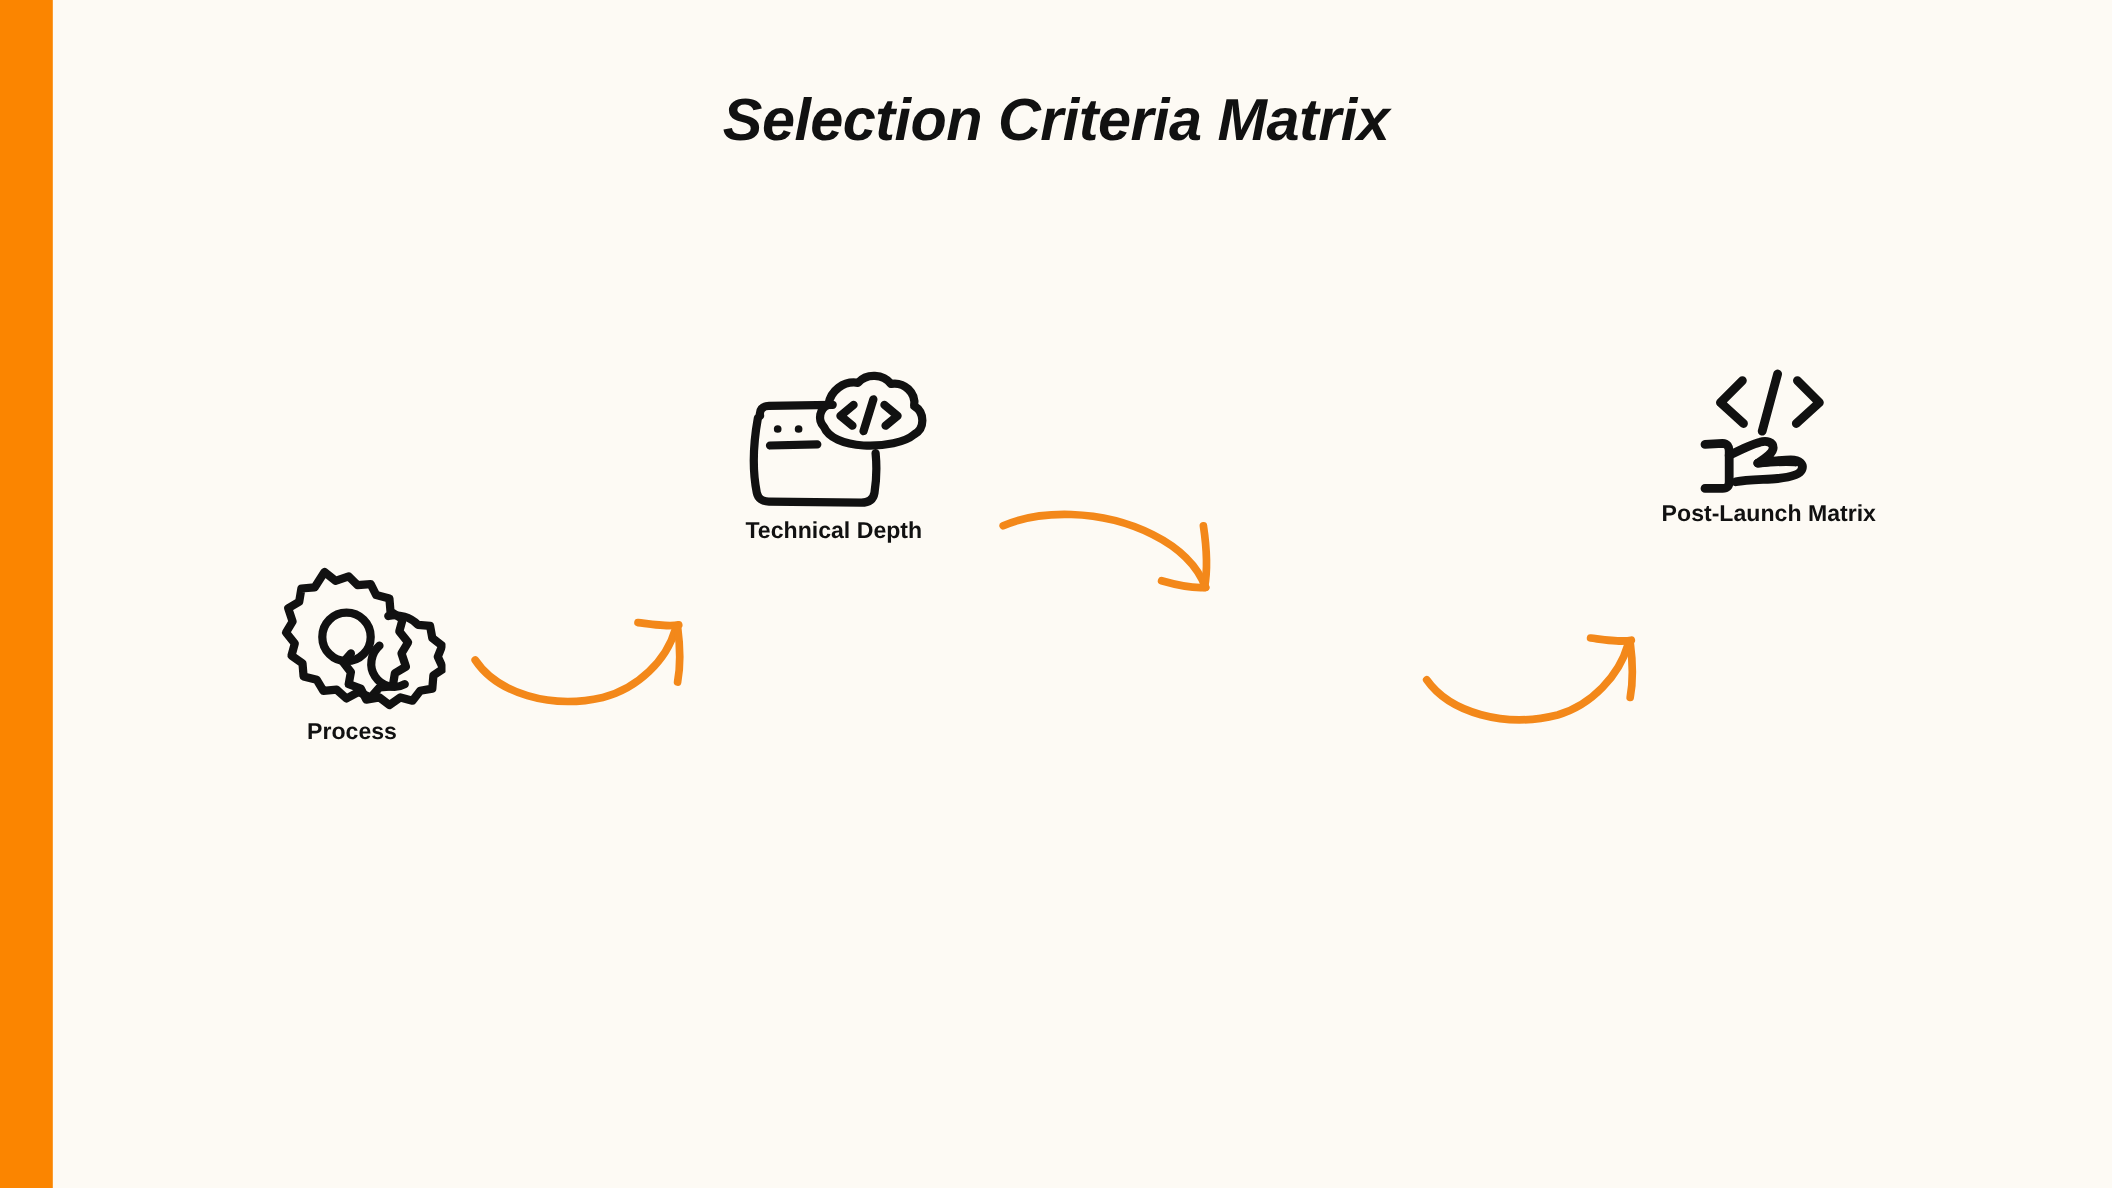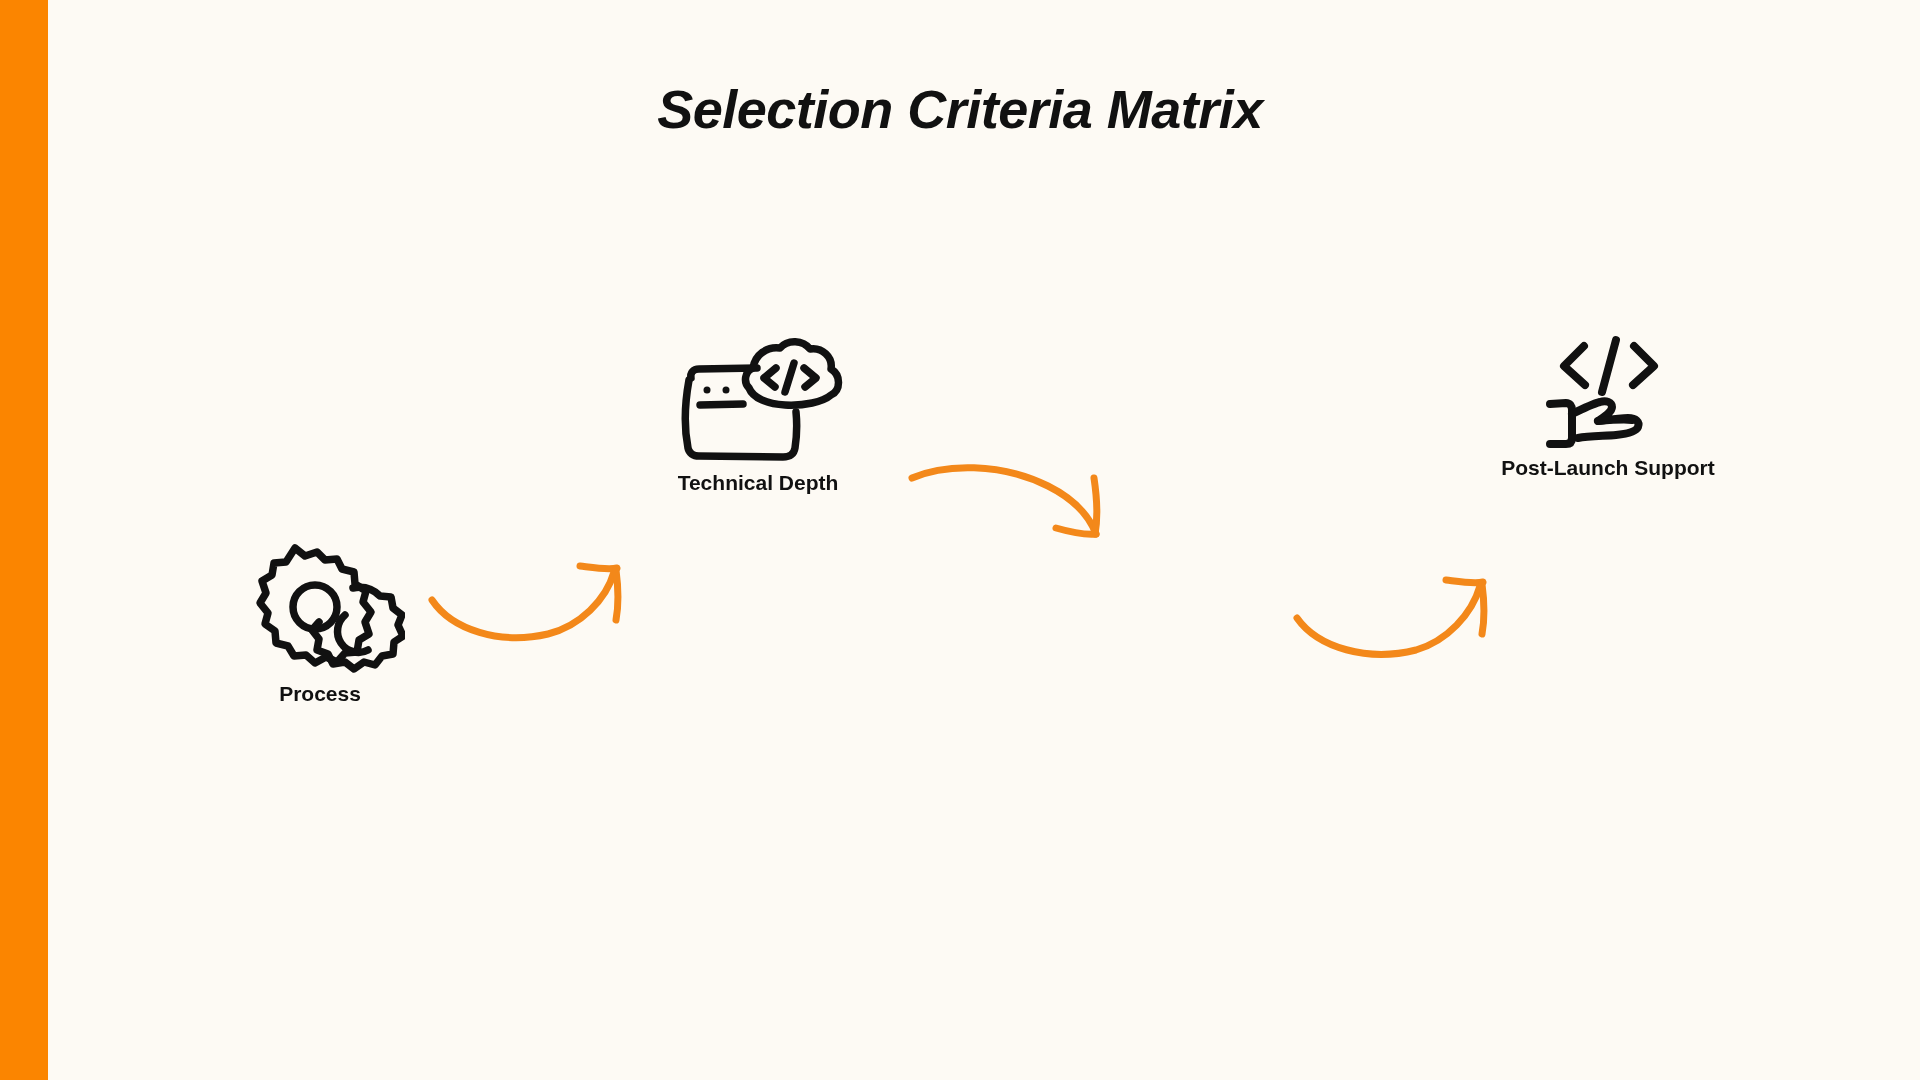--- a/index.html
+++ b/index.html
@@ -65,21 +65,21 @@
       </g>
 
       <g>
         <path d="M1297 618 C 1318 648, 1368 662, 1416 650 C 1447 641, 1472 614, 1480 586"></path>
         <path d="M1446 580 C 1462 582, 1474 584, 1483 582"></path>
         <path d="M1482 584 C 1484 599, 1485 618, 1482 634"></path>
       </g>
     </g>
   </svg>
 
-  <div class="node" style="left:160px;top:536px;width:320px;">
+  <div class="node" style="left:160px;top:508px;width:320px;">
     <svg class="node-icon" width="170" height="140" viewBox="0 0 170 140">
       <g fill="none" stroke="#111111" stroke-width="7.5" stroke-linecap="round" stroke-linejoin="round">
 
         <path d="M60 12 L70 20 L82 16 L90 24 L102 23 L107 33 L119 36 L120 48
                  L131 55 L128 66 L136 76 L130 86 L134 98 L124 104 L122 116
                  L110 117 L102 126 L91 121 L80 127 L71 119 L59 120 L53 110
                  L41 107 L40 95 L30 88 L33 77 L25 67 L31 57 L27 45 L37 39
                  L39 27 L51 26 Z"></path>
         <circle cx="80" cy="71" r="22"></circle>
 
@@ -129,16 +129,16 @@
         <path d="M72 10 L58 62"></path>
 
         <path d="M6 74 L22 73 C 26 73, 28 76, 28 80 L28 108 C 28 112, 26 114, 22 114 L6 114"></path>
         <path d="M28 84 C 36 80, 48 74, 56 72 C 62 70, 68 72, 68 77
                  C 68 82, 60 87, 54 91 C 62 90, 76 88, 84 88
                  C 92 88, 96 92, 94 97 C 92 102, 82 104, 72 105
                  C 60 106, 44 106, 34 108"></path>
         <path d="M54 91 C 66 90, 80 89, 88 90"></path>
       </g>
     </svg>
-    <span class="node-label">Post-Launch Support</span>
+    <span class="node-label">Post-Launch Matrix</span>
   </div>
 
 </div>
 
 </body></html>

